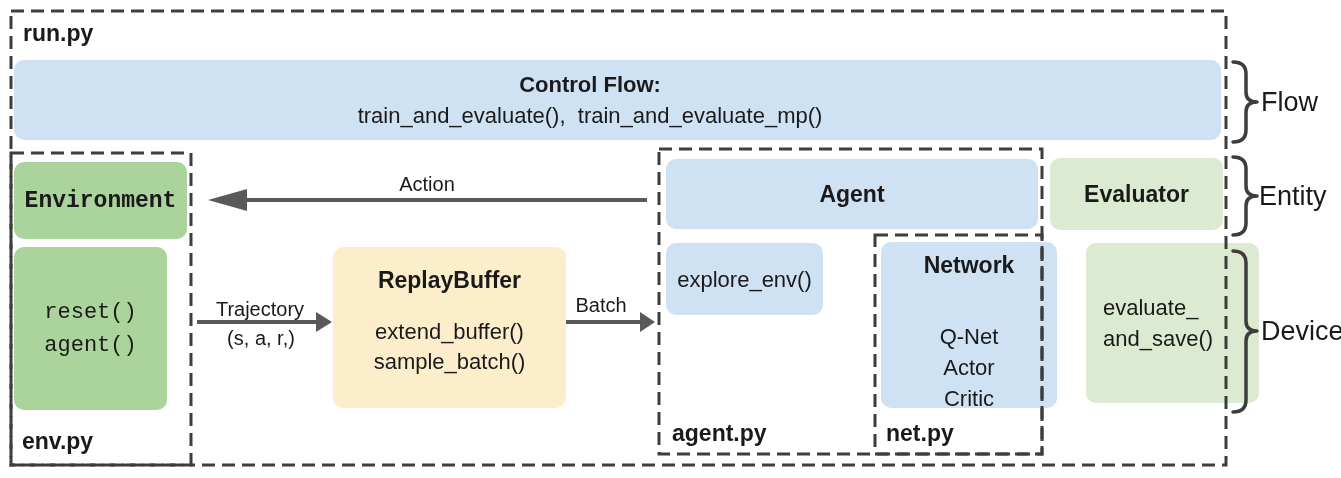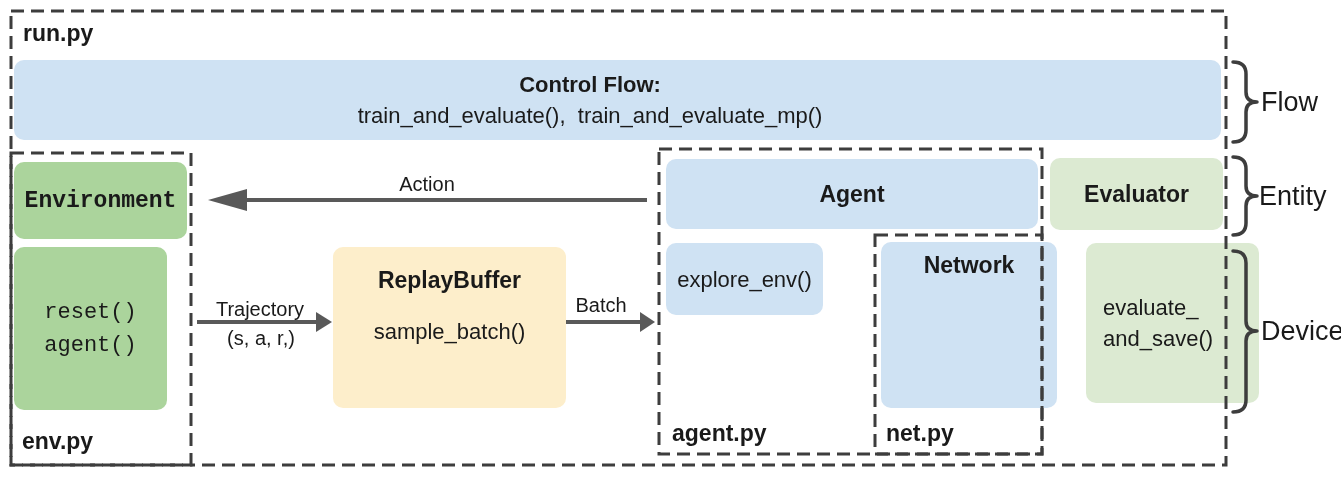--- a/index.html
+++ b/index.html
@@ -71,34 +71,40 @@
   <div class="file-label" style="left:22px;top:428px;">env.py</div>
 
   <div class="arrow-label" style="left:427px;top:184px;">Action</div>
   <div class="arrow-label" style="left:260px;top:309px;">Trajectory</div>
   <div class="arrow-label" style="left:261px;top:338px;">(s, a, r,)</div>
   <div class="arrow-label" style="left:601px;top:305px;">Batch</div>
 
   <div class="box yellow" style="left:333px;top:247px;width:233px;height:161px;justify-content:flex-start;">
     <div class="box-title" style="margin-top:20px;">ReplayBuffer</div>
     <div class="rb-body">
+      <div>extend_buffer()</div>
       <div>sample_batch()</div>
     </div>
   </div>
 
   <div class="box blue" style="left:666px;top:159px;width:372px;height:70px;">
     <div class="box-title">Agent</div>
   </div>
   <div class="box blue" style="left:666px;top:243px;width:157px;height:72px;">
     <div class="box-text">explore_env()</div>
   </div>
   <div class="file-label" style="left:672px;top:420px;">agent.py</div>
 
   <div class="box blue" style="left:881px;top:242px;width:176px;height:166px;justify-content:flex-start;gap:23px;">
     <div class="box-title" style="margin-top:10px;">Network</div>
+    <div class="net-items">
+      <div>Q-Net</div>
+      <div>Actor</div>
+      <div>Critic</div>
+    </div>
   </div>
   <div class="file-label" style="left:886px;top:420px;">net.py</div>
 
   <div class="box lgreen" style="left:1050px;top:158px;width:173px;height:72px;">
     <div class="box-title">Evaluator</div>
   </div>
   <div class="box lgreen" style="left:1050px;top:243px;width:173px;height:160px;margin-left:36px;">
     <div class="eval-body">
       <div>evaluate_</div>
       <div>and_save()</div>

